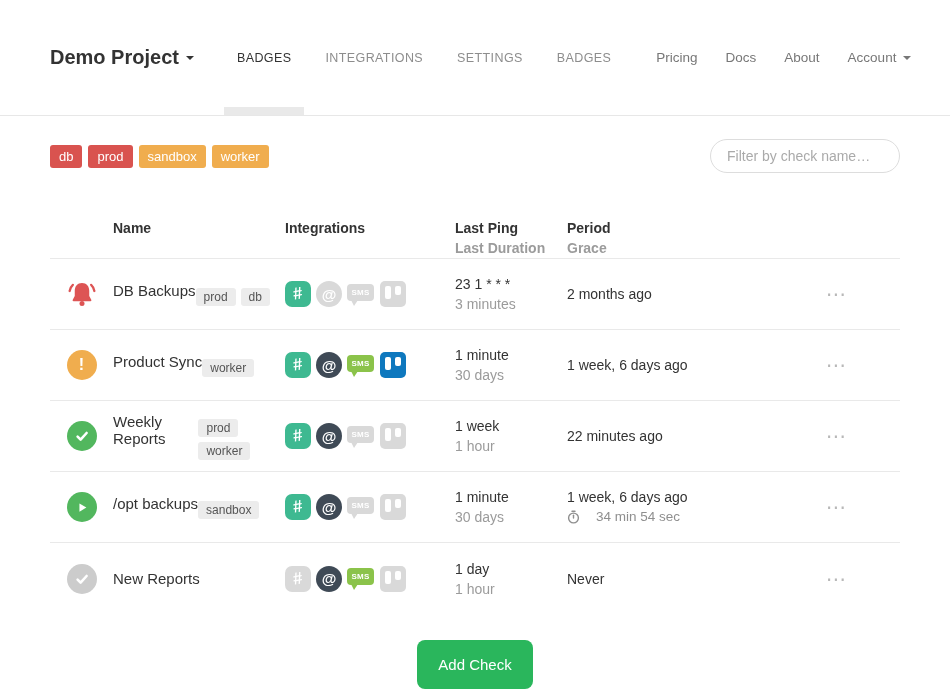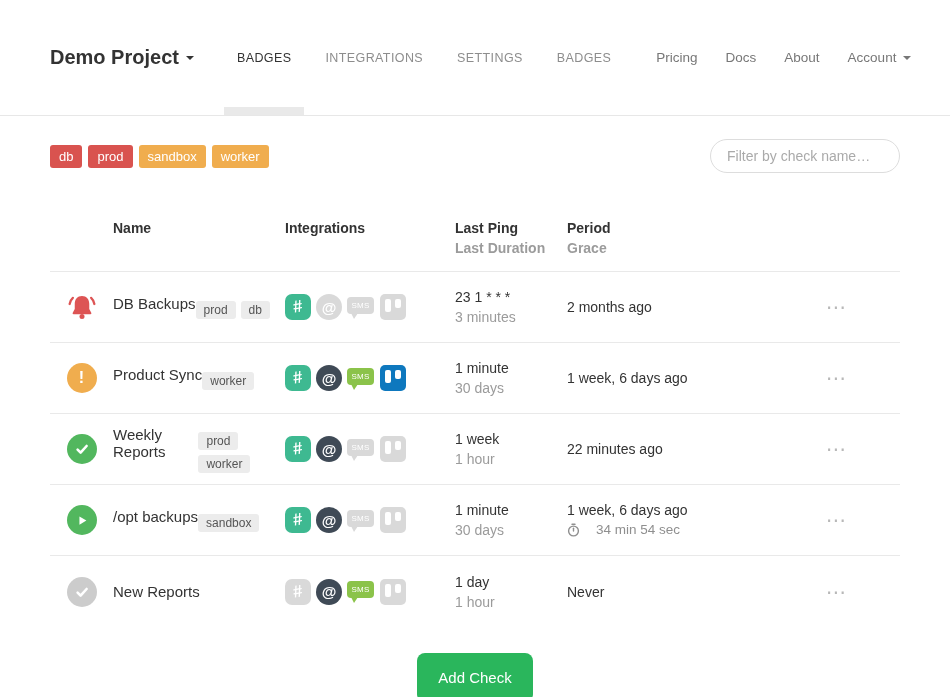--- a/index.html
+++ b/index.html
@@ -30,21 +30,21 @@
   .tag-list{display:flex;gap:6px}
   .ftag{border:none;color:#fff;font-size:13px;padding:4px 9px;border-radius:3px;cursor:pointer;font-family:inherit}
   .ftag.red{background:var(--tag-red)}
   .ftag.orange{background:var(--tag-orange)}
   .filter-input{width:190px;height:34px;border:1px solid #ddd;border-radius:17px;padding:0 16px;font-size:14px;color:#555;outline:none;font-family:inherit}
   .filter-input::placeholder{color:#aaa}
 
   
   .table{margin-top:28px}
   .grid{display:grid;grid-template-columns:63px 172px 170px 112px 243px 1fr}
-  .thead{align-items:start;padding-top:17px;padding-bottom:13px;border-bottom:1px solid var(--border);line-height:20px}
+  .thead{align-items:start;padding-top:17px;border-bottom:1px solid var(--border);line-height:20px}
   .th{font-weight:bold;font-size:14px;color:#333}
   .th .sub{font-weight:bold;color:var(--text-gray)}
   .trow{align-items:center;min-height:71px;border-bottom:1px solid var(--border)}
   .trow:last-child{border-bottom:none}
   .col-status{display:flex;justify-content:center}
   .status{width:30px;height:30px;border-radius:50%;display:inline-flex;align-items:center;justify-content:center;cursor:pointer}
   .st-warning{background:var(--status-orange)}
   .st-up,.st-running{background:var(--status-green)}
   .st-new{background:var(--status-gray)}
   .st-alert{background:transparent}
@@ -55,21 +55,21 @@
   .row-tag{background:var(--badge-bg);color:#555;font-size:12px;padding:2px 8px;border-radius:3px}
   .col-integrations{display:flex;align-items:center}
   .int{width:26px;height:26px;margin-right:5px;display:inline-flex;align-items:center;justify-content:center;cursor:pointer;flex:none}
   .int.slack{border-radius:7px}
   .int.slack i{font-style:normal;color:#fff;font-weight:bold;font-size:17px;transform:rotate(-10deg)}
   .int.slack.on{background:var(--slack-green)}
   .int.email{border-radius:50%}
   .int.email i{font-style:normal;color:#fff;font-weight:bold;font-size:15px}
   .int.email.on{background:var(--email-dark)}
   .int.sms{width:27px;height:17px;border-radius:4px;position:relative;margin-top:-4px;margin-right:6px}
-  .int.sms i{font-style:normal;color:#fff;font-weight:normal;font-size:8px;letter-spacing:.3px}
+  .int.sms i{font-style:normal;color:#fff;font-weight:bold;font-size:8px;letter-spacing:.3px}
   .int.sms::after{content:'';position:absolute;left:4px;bottom:-5px;width:0;height:0;border-left:3px solid transparent;border-right:4px solid transparent;border-top:6px solid var(--inactive)}
   .int.sms.on{background:var(--sms-green)}
   .int.sms.on::after{border-top-color:var(--sms-green)}
   .int.trello{border-radius:5px;position:relative}
   .int.trello.on{background:var(--trello-blue)}
   .int.trello::before,.int.trello::after{content:'';position:absolute;top:5px;width:6px;border-radius:2px;background:#fff}
   .int.trello::before{left:5px;height:13px}
   .int.trello::after{right:5px;height:9px}
   .int.off{background:var(--inactive)}
   .col-period .main,.col-lastping .main{font-size:14px;color:#333;line-height:20px}

